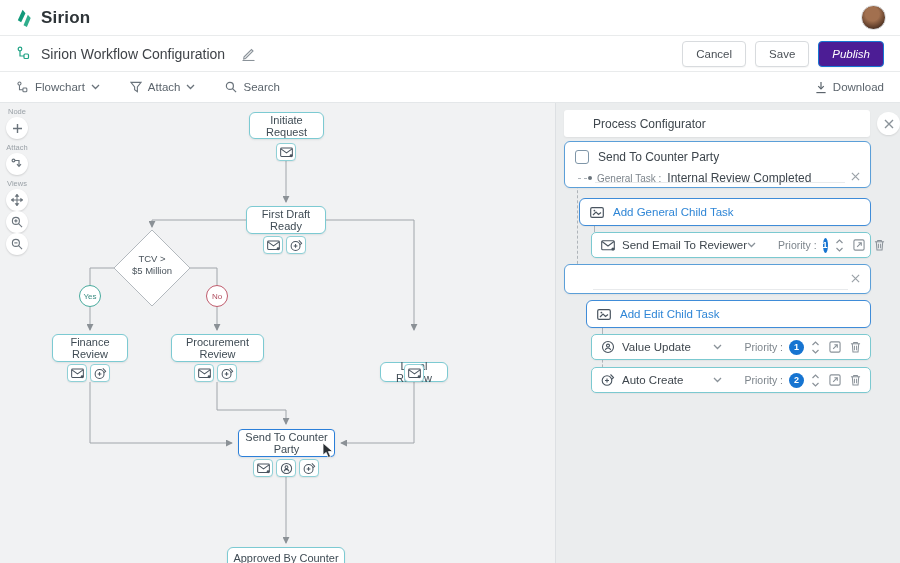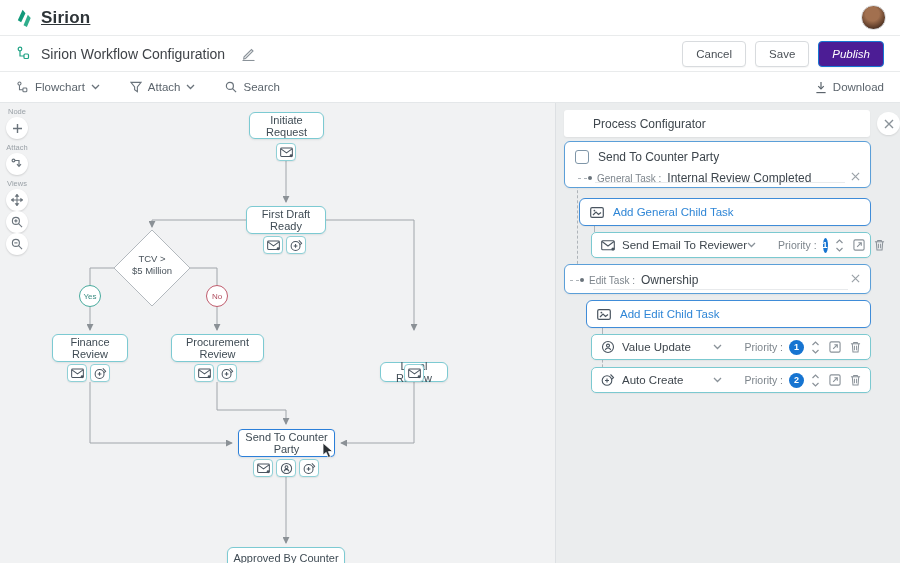--- a/index.html
+++ b/index.html
@@ -4,21 +4,21 @@
 <style>
   * { box-sizing: border-box; margin: 0; padding: 0; }
   html,body { width:900px; height:563px; overflow:hidden; }
   body { font-family: "Liberation Sans", sans-serif; background:#fff; }
   .app { position:relative; width:900px; height:563px; background:#fff; overflow:hidden; }
 
   
   .topbar { position:absolute; left:0; top:0; width:900px; height:36px; background:#fff;
             border-bottom:1px solid #e9ebec; display:flex; align-items:center; padding:0 14px; z-index:30; }
   .brand { display:flex; align-items:center; gap:6px; }
-  .brand-name { font-size:17px; font-weight:bold; color:#2e3438; letter-spacing:.2px;text-decoration:underline; }
+  .brand-name { font-size:17px; font-weight:bold; color:#2e3438; letter-spacing:.2px; }
   .avatar { margin-left:auto; width:25px; height:25px; border-radius:50%;
             background:radial-gradient(circle at 45% 35%, #a2704f 0 35%, #5a3a28 70%, #1d1d1f 100%);
             border:1px solid #d9dbdd; }
 
   
   .titlebar { position:absolute; left:0; top:36px; width:900px; height:36px; background:#fff;
               border-bottom:1px solid #e9ebec; display:flex; align-items:center; padding:0 16px; z-index:30; }
   .title-icon { color:#21a385; display:flex; }
   .page-title { margin-left:10px; font-size:14px; color:#3f4348; }
   .edit-pencil { margin-left:16px; color:#8a9299; display:flex; cursor:pointer; }
@@ -421,26 +421,20 @@
             <path d="M1,3 H11"></path>
             <path d="M4,3 V1.5 H8 V3"></path>
             <path d="M2.5,3 L3.2,12 H8.8 L9.5,3"></path>
             <path d="M4.8,5 V10 M7.2,5 V10"></path>
           </svg>
       </span>
     </div>
 
     <div class="card" style="left:8px; top:161px; width:307px; height:30px;">
       <div class="row-underline" style="left:28px; top:24px; width:255px;"></div>
-      <div class="tline" style="left:5px; top:7px; height:16px;">
-        <span class="dash-stub"></span>
-        <span class="dot"></span>
-        <span class="sub-label">Edit Task :</span>
-        <span class="sub-value">Ownership</span>
-      </div>
       <span class="xicon" style="position:absolute; right:10px; top:9px;">
         <svg width="9" height="9" viewBox="0 0 10 10" stroke="currentColor" stroke-width="1.3">
             <path d="M1,1 L9,9 M9,1 L1,9"></path>
           </svg>
       </span>
     </div>
 
     <div class="add-row" style="left:30px; top:197px; width:285px;">
       <svg width="14" height="11" viewBox="0 0 14 11" fill="none" stroke="currentColor" stroke-width="1.2">
         <rect x="0.7" y="0.7" width="12.6" height="9.6" rx="1.4"></rect>

